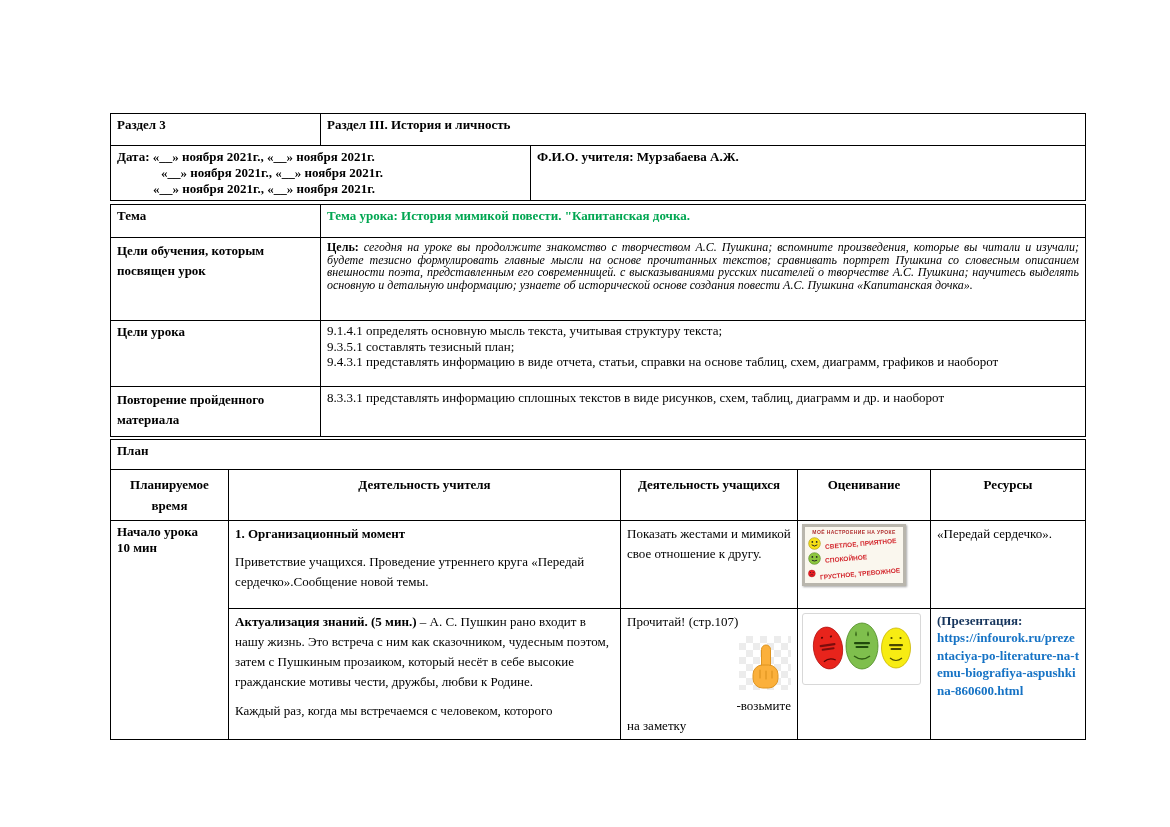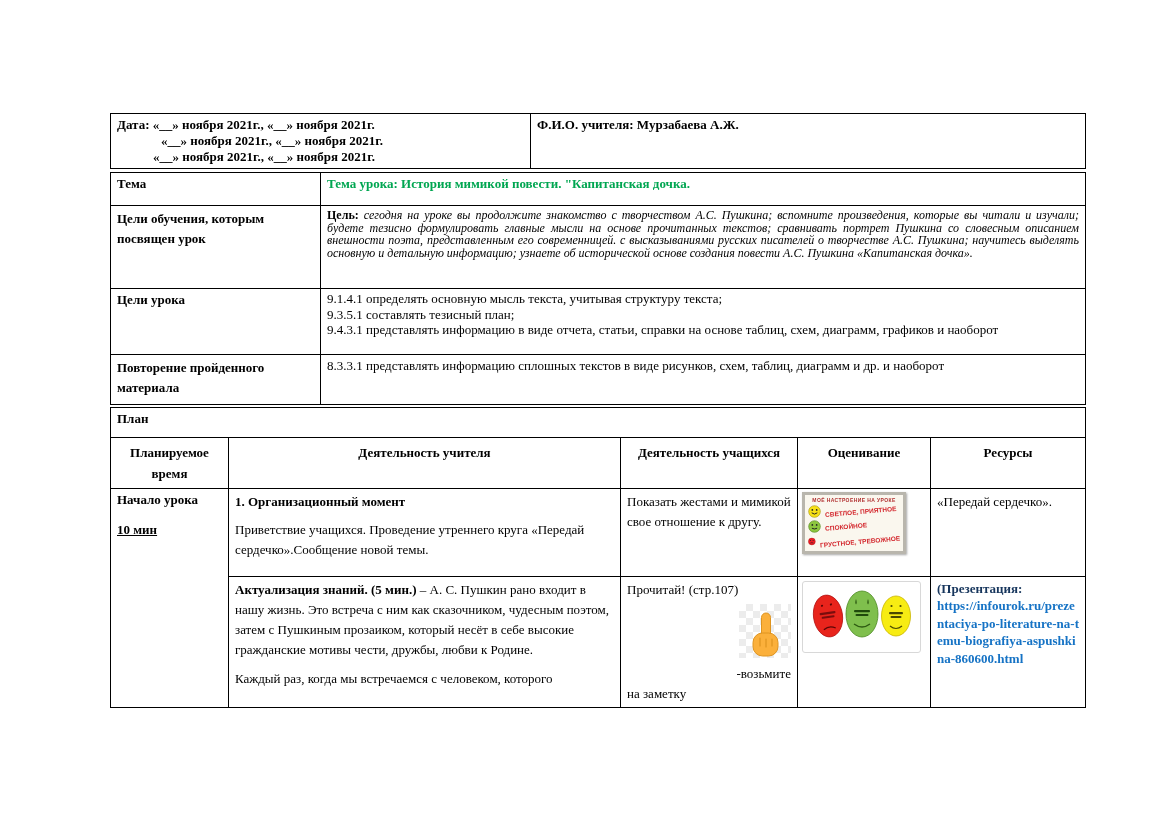--- a/index.html
+++ b/index.html
@@ -13,21 +13,21 @@
   .gap2{height:2px;}
   .tema-green{color:#00A651;font-weight:bold;}
   .cap{font-style:italic;font-size:12px;line-height:1.06;text-align:justify;}
   .cap .b{font-style:normal;}
   .goal-line{line-height:15.5px;}
   .plan-title{text-align:left;font-weight:bold;}
   .plan-head td{text-align:center;font-weight:bold;line-height:1.6;padding-top:5px;}
   .cell-txt{line-height:1.5;}
   .cell-txt2{line-height:1.55;}
   .mt8{margin-top:9px;}
-  .mt14{margin-top:14px;text-decoration:underline;}
+  .mt14{margin-top:0;}
   .link{color:#1673C5;font-weight:bold;word-break:break-all;line-height:1.35;text-decoration:none;display:inline;}
   .pres{color:#17365D;font-weight:bold;line-height:1.35;}
   
   .mood-board{width:104px;height:62px;margin:1px 0 0 2px;background:#faf7ee;
       border:3px solid #b9b6ad;box-shadow:1px 1px 2px rgba(0,0,0,.35);box-sizing:border-box;
       padding:2px 3px;font-family:"Liberation Sans","DejaVu Sans",sans-serif;}
   .mood-title{font-size:5px;font-weight:bold;color:#b03030;text-align:center;letter-spacing:.4px;white-space:nowrap;}
   .mood-row{display:flex;align-items:center;gap:4px;margin-top:2px;}
   .mood-label{font-size:6.5px;font-weight:bold;color:#d3262c;transform:rotate(-5deg);white-space:nowrap;}
   
@@ -48,20 +48,24 @@
   <div class="doc">
 
     <table>
       <colgroup>
           <col style="width:210px">
           <col style="width:210px">
           <col style="width:242px">
           <col style="width:313px">
         </colgroup>
       <tbody>
+          <tr style="height:32px">
+        <td class="b">Раздел 3</td>
+        <td class="b" colspan="3">Раздел III. История и личность</td>
+      </tr>
       <tr style="height:50px">
         <td colspan="2" class="b">
           <div>Дата: «__» ноября 2021г., «__» ноября 2021г.</div>
           <div style="padding-left:44px">«__» ноября 2021г., «__» ноября 2021г.</div>
           <div style="padding-left:36px">«__» ноября 2021г., «__» ноября 2021г.</div>
         </td>
         <td colspan="2" class="b">Ф.И.О. учителя: Мурзабаева А.Ж.</td>
       </tr>
     </tbody>
       </table>

